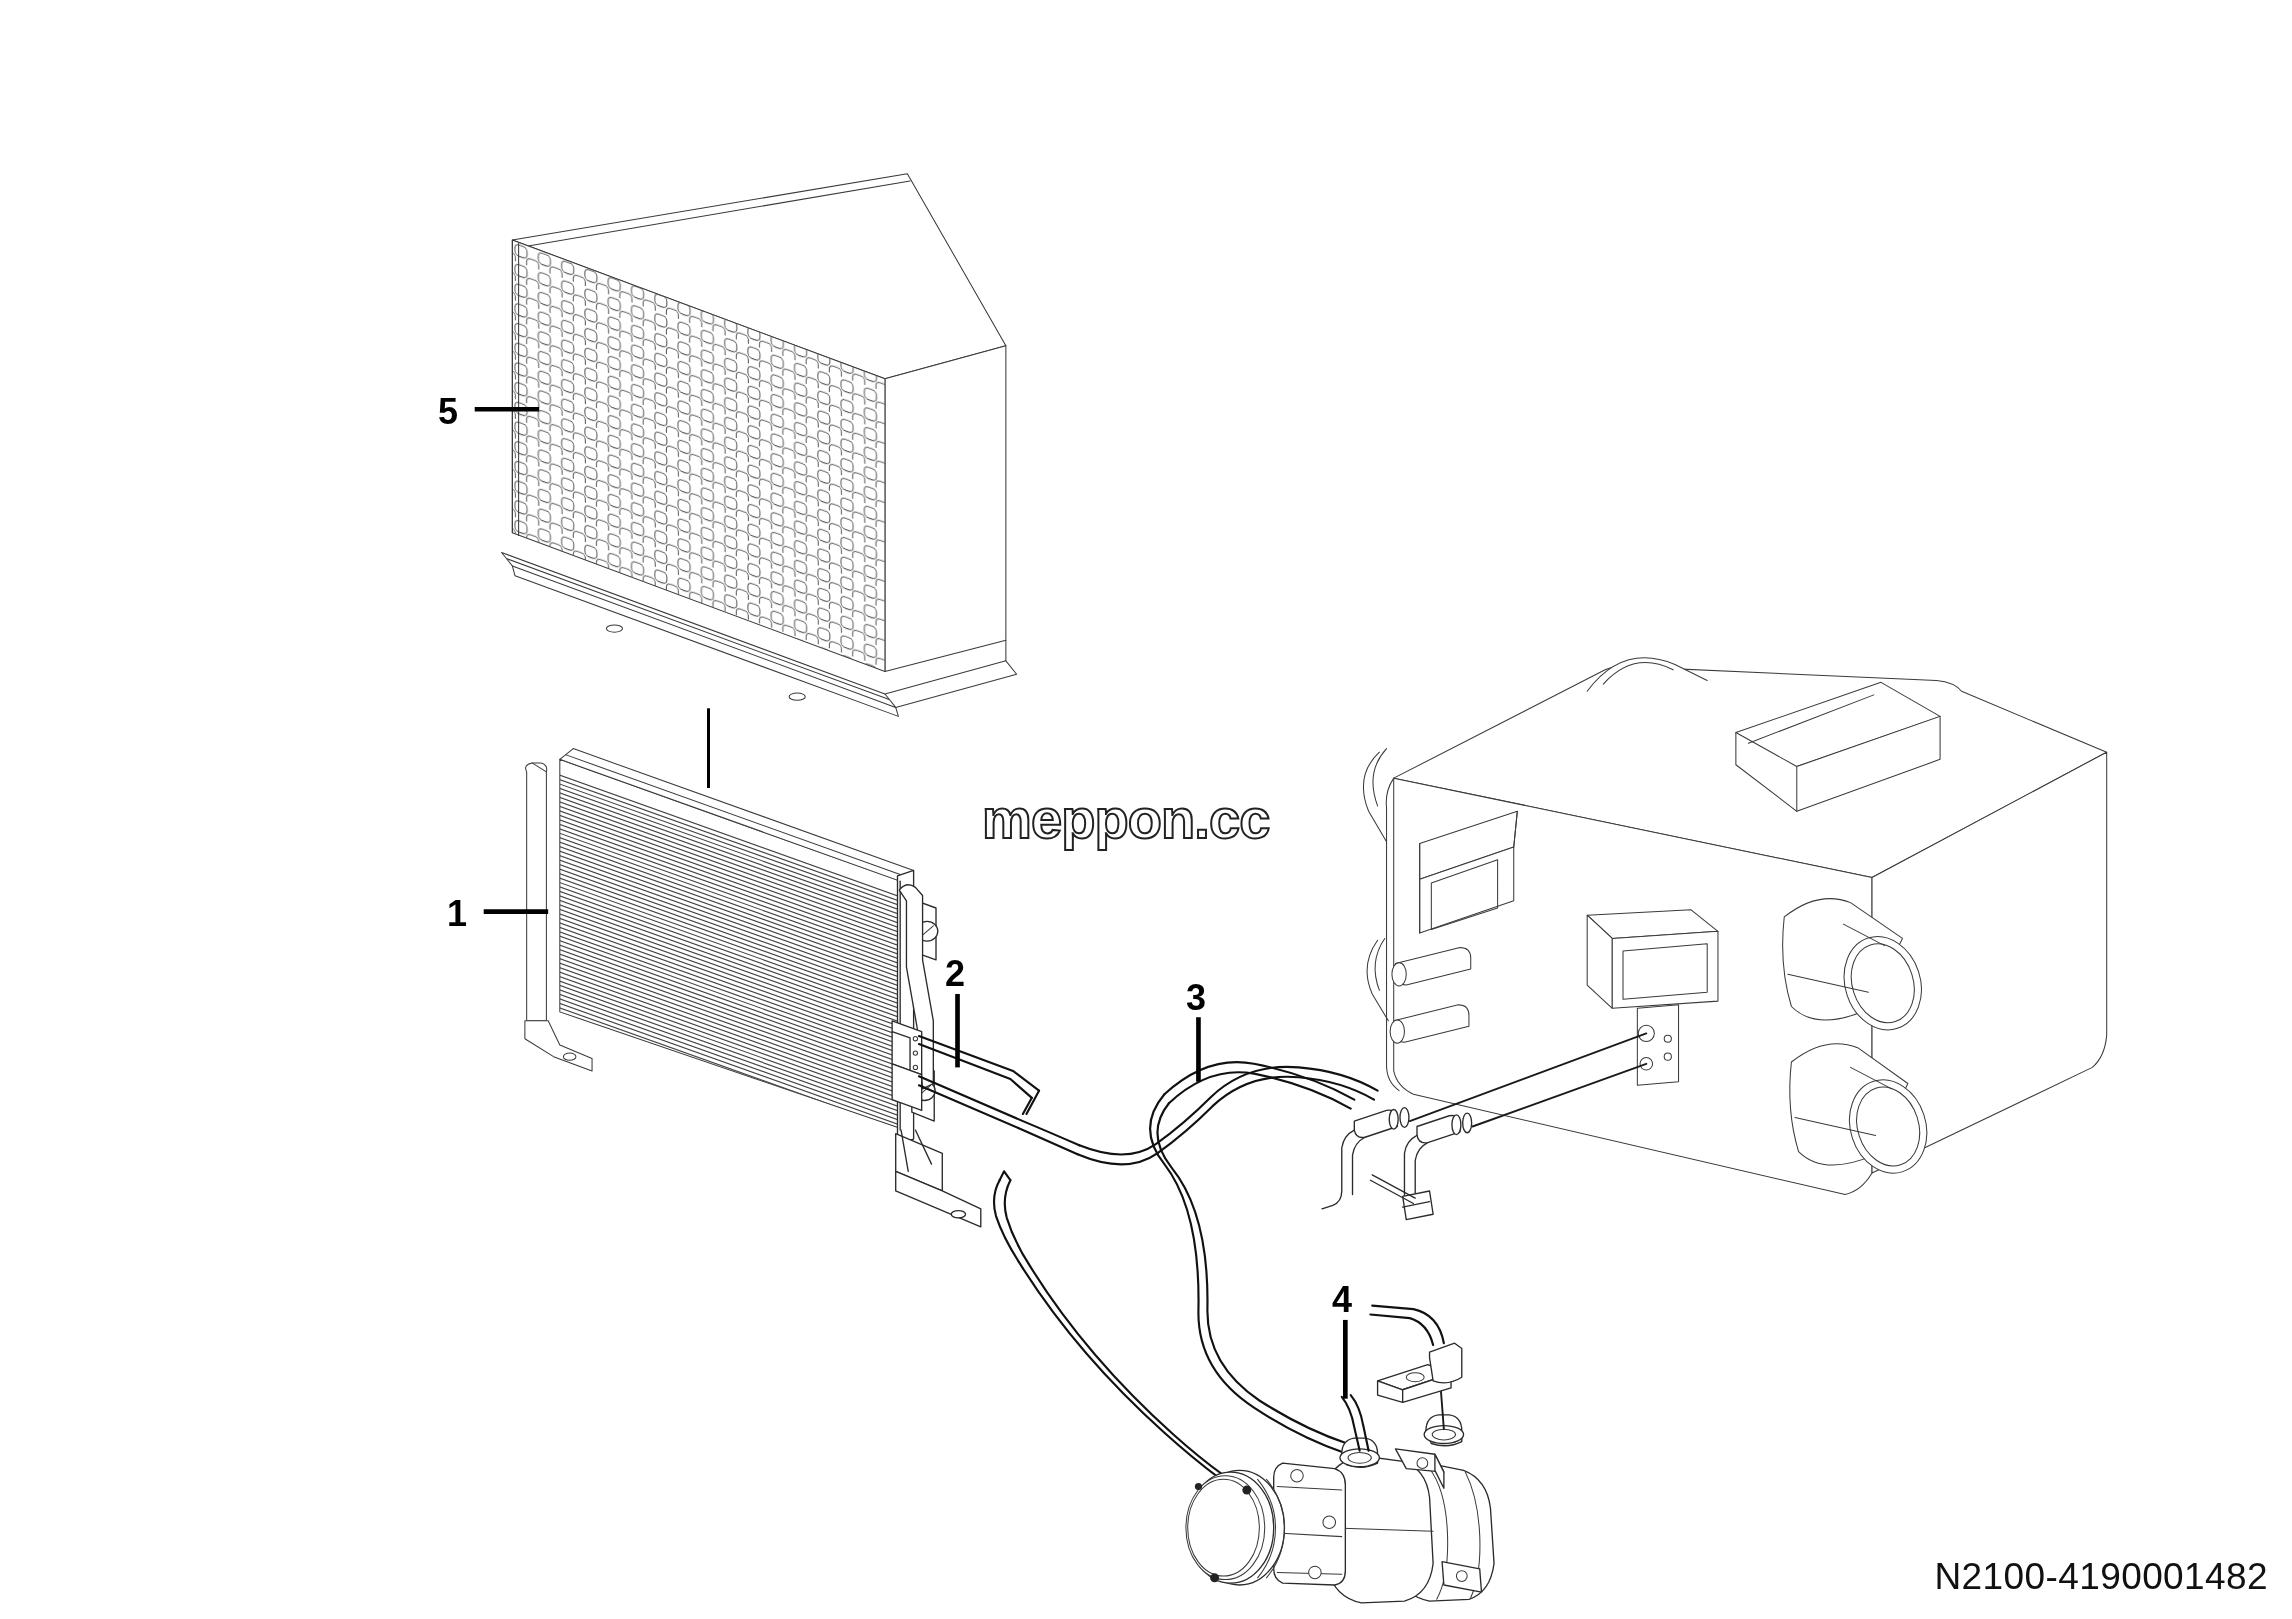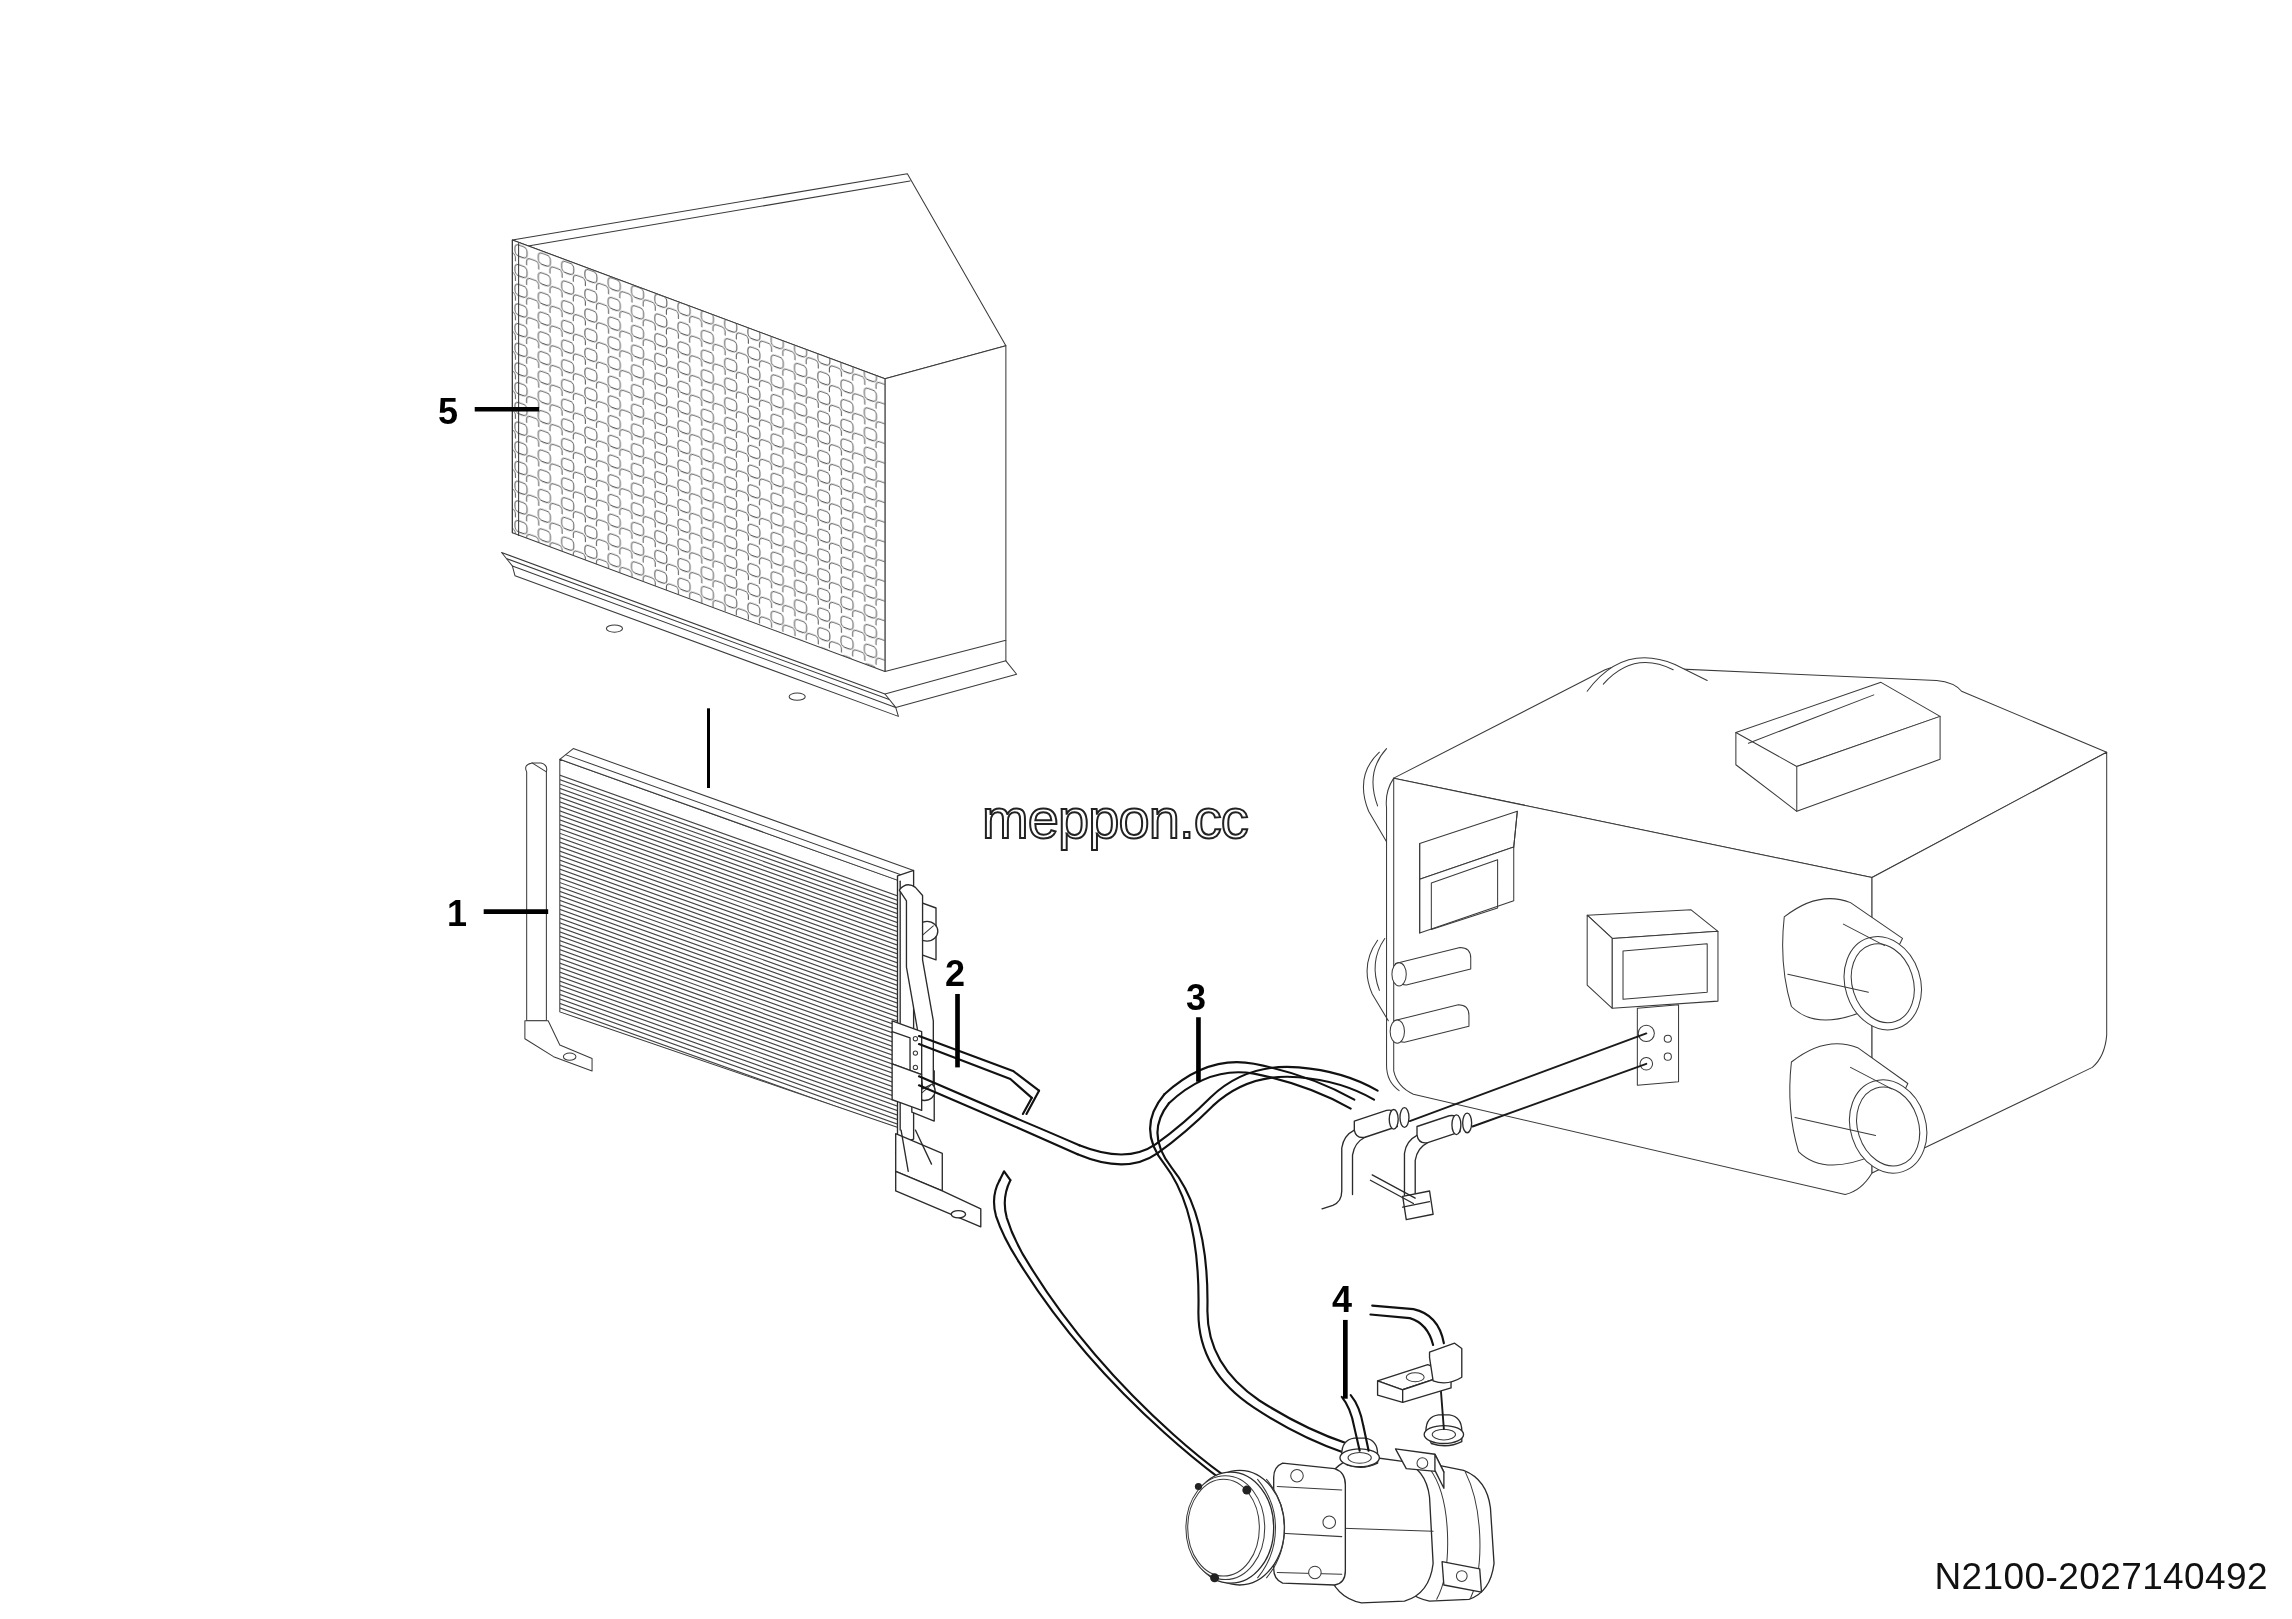--- a/index.html
+++ b/index.html
@@ -79,21 +79,21 @@
     font-size: 47px;
     font-weight: bold;
     color: #1f72c0;
     letter-spacing: -0.4px;
     z-index: 6;
   }
   #watermark-brand {
     left: 982px;
     top: 786px;
     font-size: 56px;
-    font-weight: normal;
+    font-weight: bold;
     color: transparent;
     -webkit-text-stroke: 2px #222222;
     letter-spacing: -0.9px;
     z-index: 5;
   }
 </style>
 </head>
 <body>
 
 <div id="diagram-root">
@@ -448,16 +448,16 @@
   </svg>
 
   <div class="callout" style="left:447px; top:896px;">1</div>
   <div class="callout" style="left:945px; top:956px;">2</div>
   <div class="callout" style="left:1186px; top:980px;">3</div>
   <div class="callout" style="left:1332px; top:1282px;">4</div>
   <div class="callout" style="left:438px; top:394px;">5</div>
 
   <div class="wm" id="watermark-brand">meppon.cc</div>
 
-  <div id="part-number">N2100-2027140492</div>
+  <div id="part-number">N2100-4190001482</div>
 
 </div>
 
 
 </body></html>

